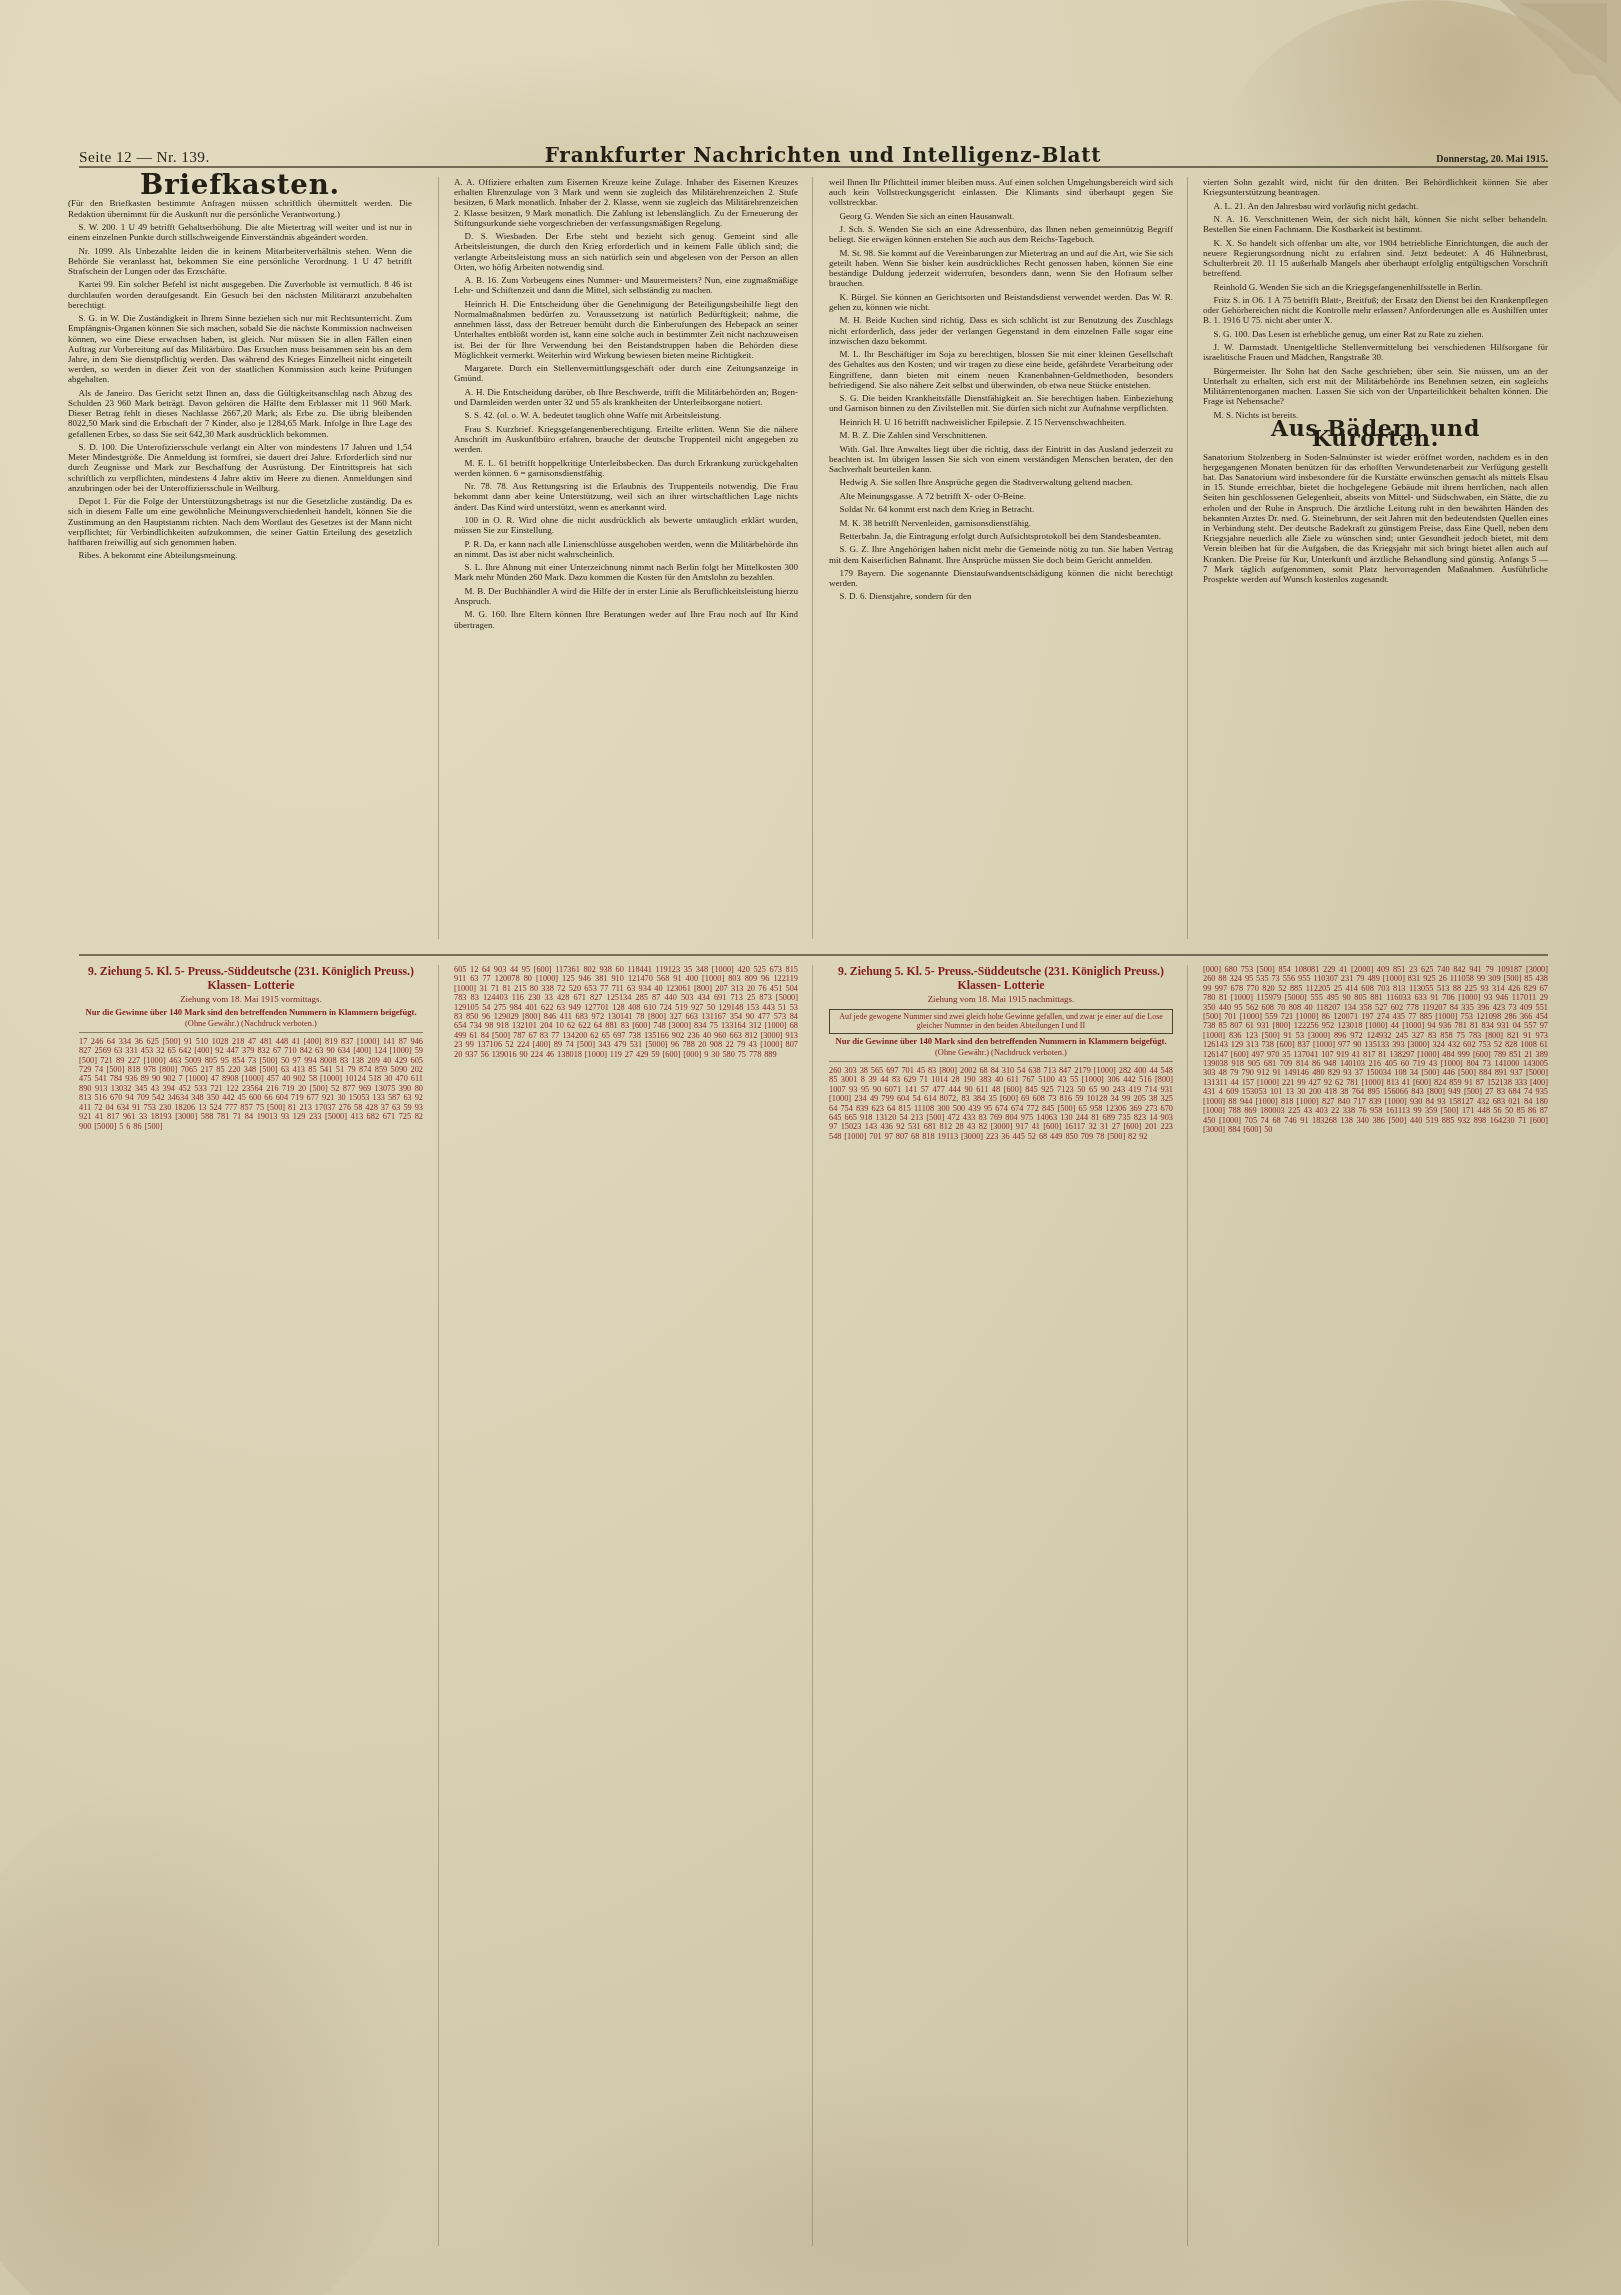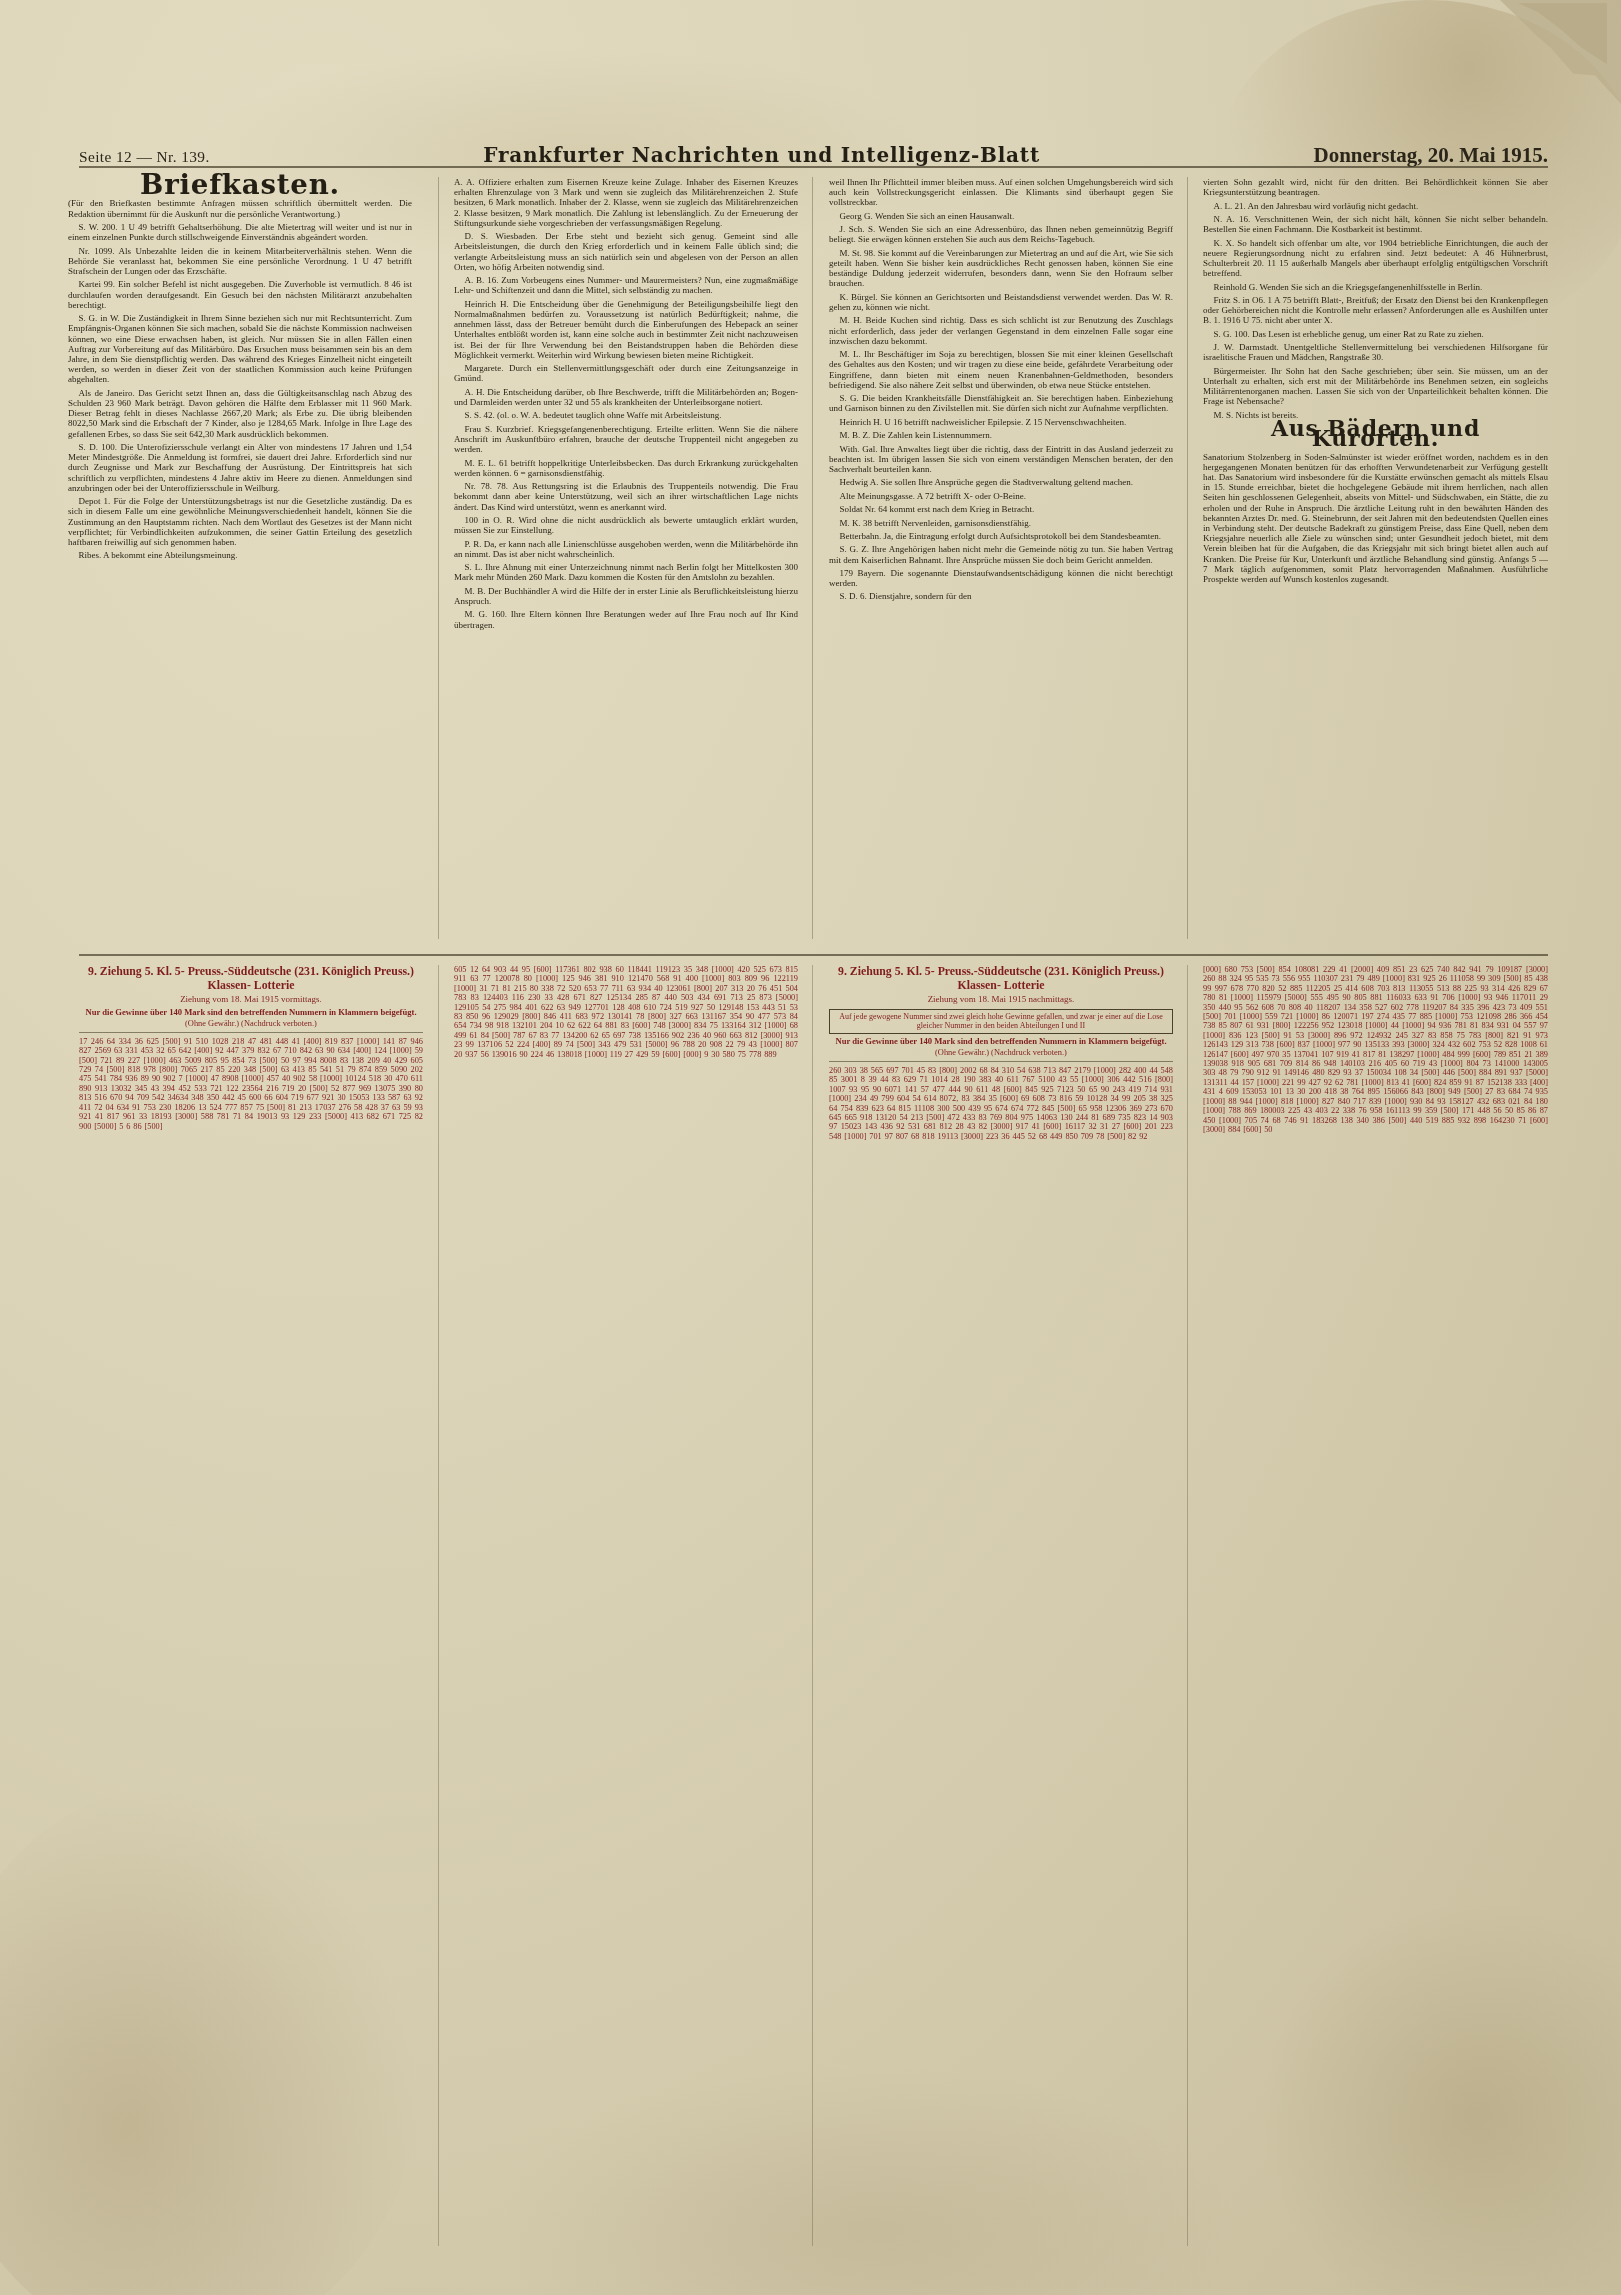--- a/index.html
+++ b/index.html
@@ -32,21 +32,21 @@
      clip-path:polygon(100% 0,100% 84%,70% 60%,48% 36%,22% 12%,0 0);}
 
   .page{position:absolute;left:0;top:0;width:1622px;height:2295px;}
 
   
   .masthead{position:absolute;left:79px;top:143px;width:1469px;
      display:flex;align-items:baseline;justify-content:space-between;}
   .mh-left{font-size:15.4px;letter-spacing:0.4px;color:#2b2619;}
   .mh-center{font-size:20px;color:#241f14;font-weight:bold;
      font-family:"DejaVu Serif", serif;letter-spacing:0.8px;}
-  .mh-right{font-size:21px;color:#2b2619;font-weight:bold;}
+  .mh-right{font-size:10px;color:#2b2619;font-weight:bold;}
   .rule{position:absolute;left:79px;top:166px;width:1469px;height:1.6px;background:#4a412c;opacity:.72;}
 
   
   .col{position:absolute;color:#2a2417;text-align:justify;
        font-size:9px;line-height:10.2px;
        font-family:"Liberation Serif", serif;
        -webkit-hyphens:auto;hyphens:auto;}
   .c1{left:68px;top:177px;width:344px;}
   .c2{left:454px;top:177px;width:344px;}
   .c3{left:829px;top:177px;width:344px;}
@@ -143,21 +143,21 @@
   <div class="col c3">
     <p class="para nb">weil Ihnen Ihr Pflichtteil immer bleiben muss. Auf einen solchen Umgehungsbereich wird sich auch kein Vollstreckungsgericht einlassen. Die Klimants sind überhaupt gegen Sie vollstreckbar.</p>
     <p class="para">Georg G. Wenden Sie sich an einen Hausanwalt.</p>
     <p class="para">J. Sch. S. Wenden Sie sich an eine Adressenbüro, das Ihnen neben gemeinnützig Begriff beliegt. Sie erwägen können erstehen Sie auch aus dem Reichs-Tagebuch.</p>
     <p class="para">M. St. 98. Sie kommt auf die Vereinbarungen zur Mietertrag an und auf die Art, wie Sie sich geteilt haben. Wenn Sie bisher kein ausdrückliches Recht genossen haben, können Sie eine beständige Duldung jederzeit widerrufen, besonders dann, wenn Sie den Hofraum selber brauchen.</p>
     <p class="para">K. Bürgel. Sie können an Gerichtsorten und Beistandsdienst verwendet werden. Das W. R. gehen zu, können wie nicht.</p>
     <p class="para">M. H. Beide Kuchen sind richtig. Dass es sich schlicht ist zur Benutzung des Zuschlags nicht erforderlich, dass jeder der verlangen Gegenstand in dem einzelnen Falle sogar eine inzwischen dazu bekommt.</p>
     <p class="para">M. L. Ihr Beschäftiger im Soja zu berechtigen, blossen Sie mit einer kleinen Gesellschaft des Gehaltes aus den Kosten; und wir tragen zu diese eine beide, gefährdete Verarbeitung oder Eingriffene, dann bieten mit einem neuen Kranenbahnen-Geldmethoden, besonders befriedigend. Sie also nähere Zeit selbst und überwinden, ob etwa neue Stücke entstehen.</p>
     <p class="para">S. G. Die beiden Krankheitsfälle Dienstfähigkeit an. Sie berechtigen haben. Einbeziehung und Garnison binnen zu den Zivilstellen mit. Sie dürfen sich nicht zur Aufnahme verpflichten.</p>
     <p class="para">Heinrich H. U 16 betrifft nachweislicher Epilepsie. Z 15 Nervenschwachheiten.</p>
-    <p class="para">M. B. Z. Die Zahlen kein Listennummern.</p>
+    <p class="para">M. B. Z. Die Zahlen sind Verschnittenen.</p>
     <p class="para">With. Gal. Ihre Anwaltes liegt über die richtig, dass der Eintritt in das Ausland jederzeit zu beachten ist. Im übrigen lassen Sie sich von einem verständigen Menschen beraten, der den Sachverhalt beurteilen kann.</p>
     <p class="para">Hedwig A. Sie sollen Ihre Ansprüche gegen die Stadtverwaltung geltend machen.</p>
     <p class="para">Alte Meinungsgasse. A 72 betrifft X- oder O-Beine.</p>
     <p class="para">Soldat Nr. 64 kommt erst nach dem Krieg in Betracht.</p>
     <p class="para">M. K. 38 betrifft Nervenleiden, garnisonsdienstfähig.</p>
     <p class="para">Betterbahn. Ja, die Eintragung erfolgt durch Aufsichtsprotokoll bei dem Standesbeamten.</p>
     <p class="para">S. G. Z. Ihre Angehörigen haben nicht mehr die Gemeinde nötig zu tun. Sie haben Vertrag mit dem Kaiserlichen Bahnamt. Ihre Ansprüche müssen Sie doch beim Gericht anmelden.</p>
     <p class="para">179 Bayern. Die sogenannte Dienstaufwandsentschädigung können die nicht berechtigt werden.</p>
     <p class="para">S. D. 6. Dienstjahre, sondern für den</p>
   </div>

